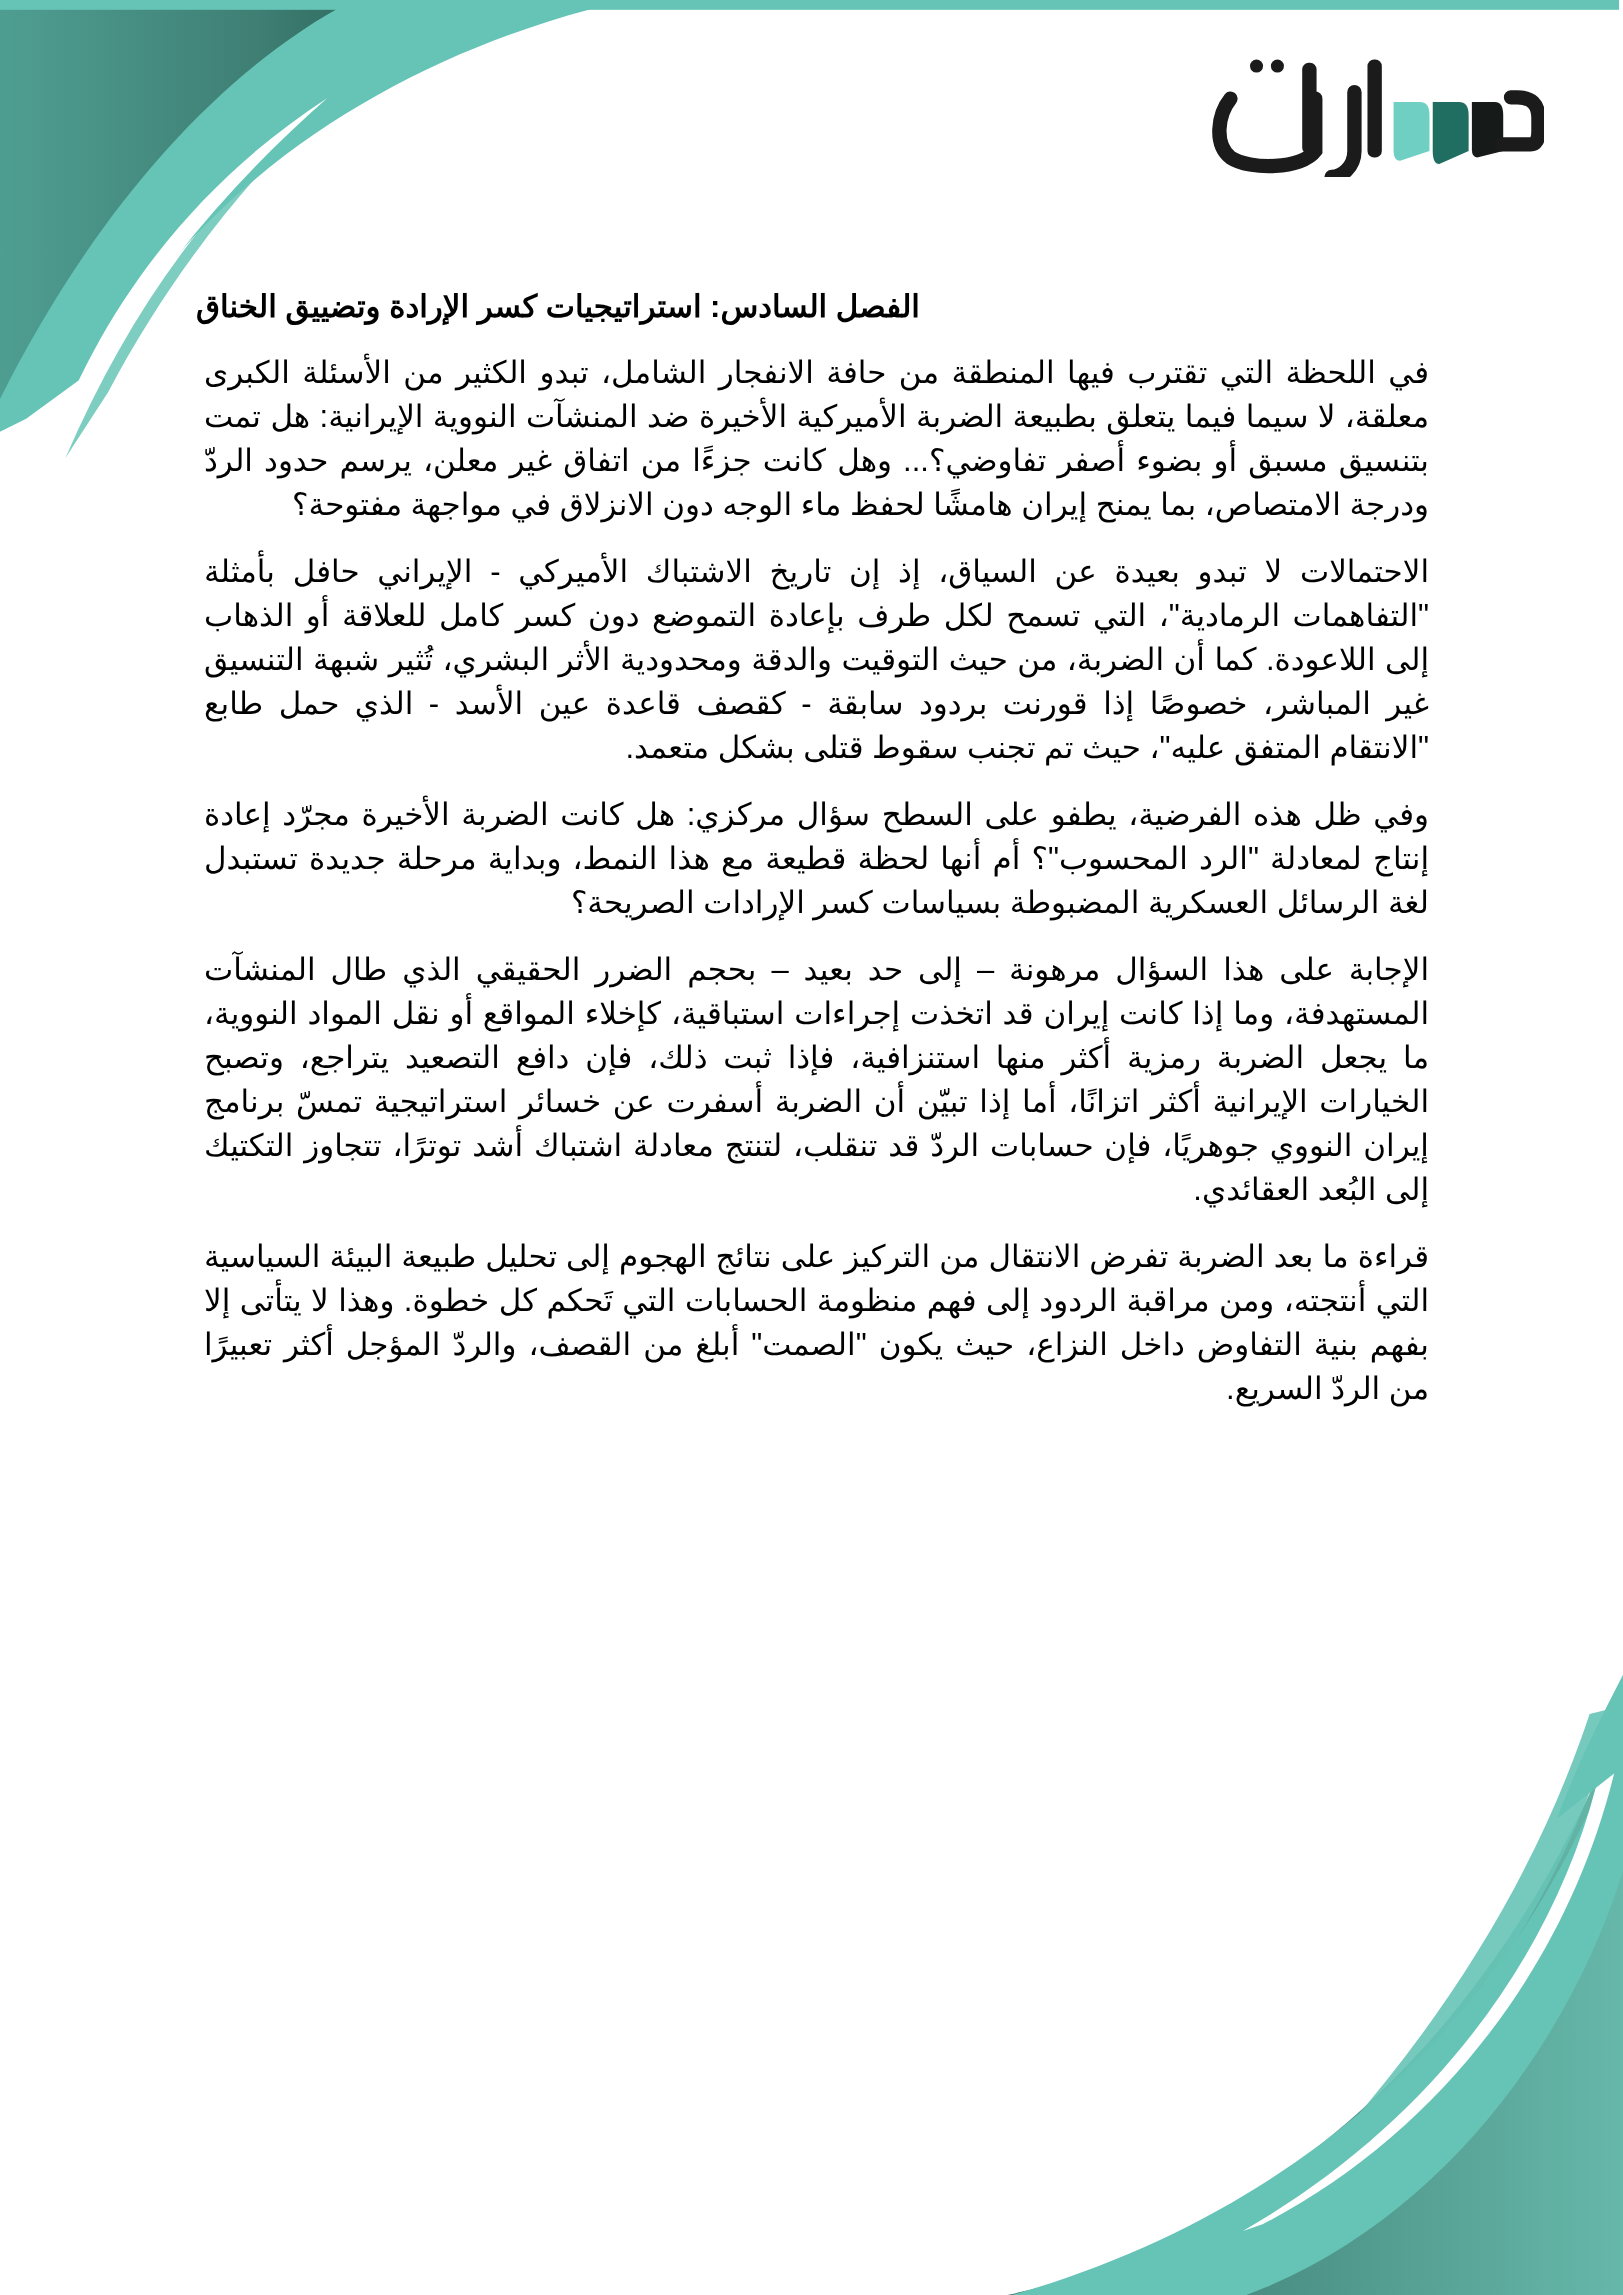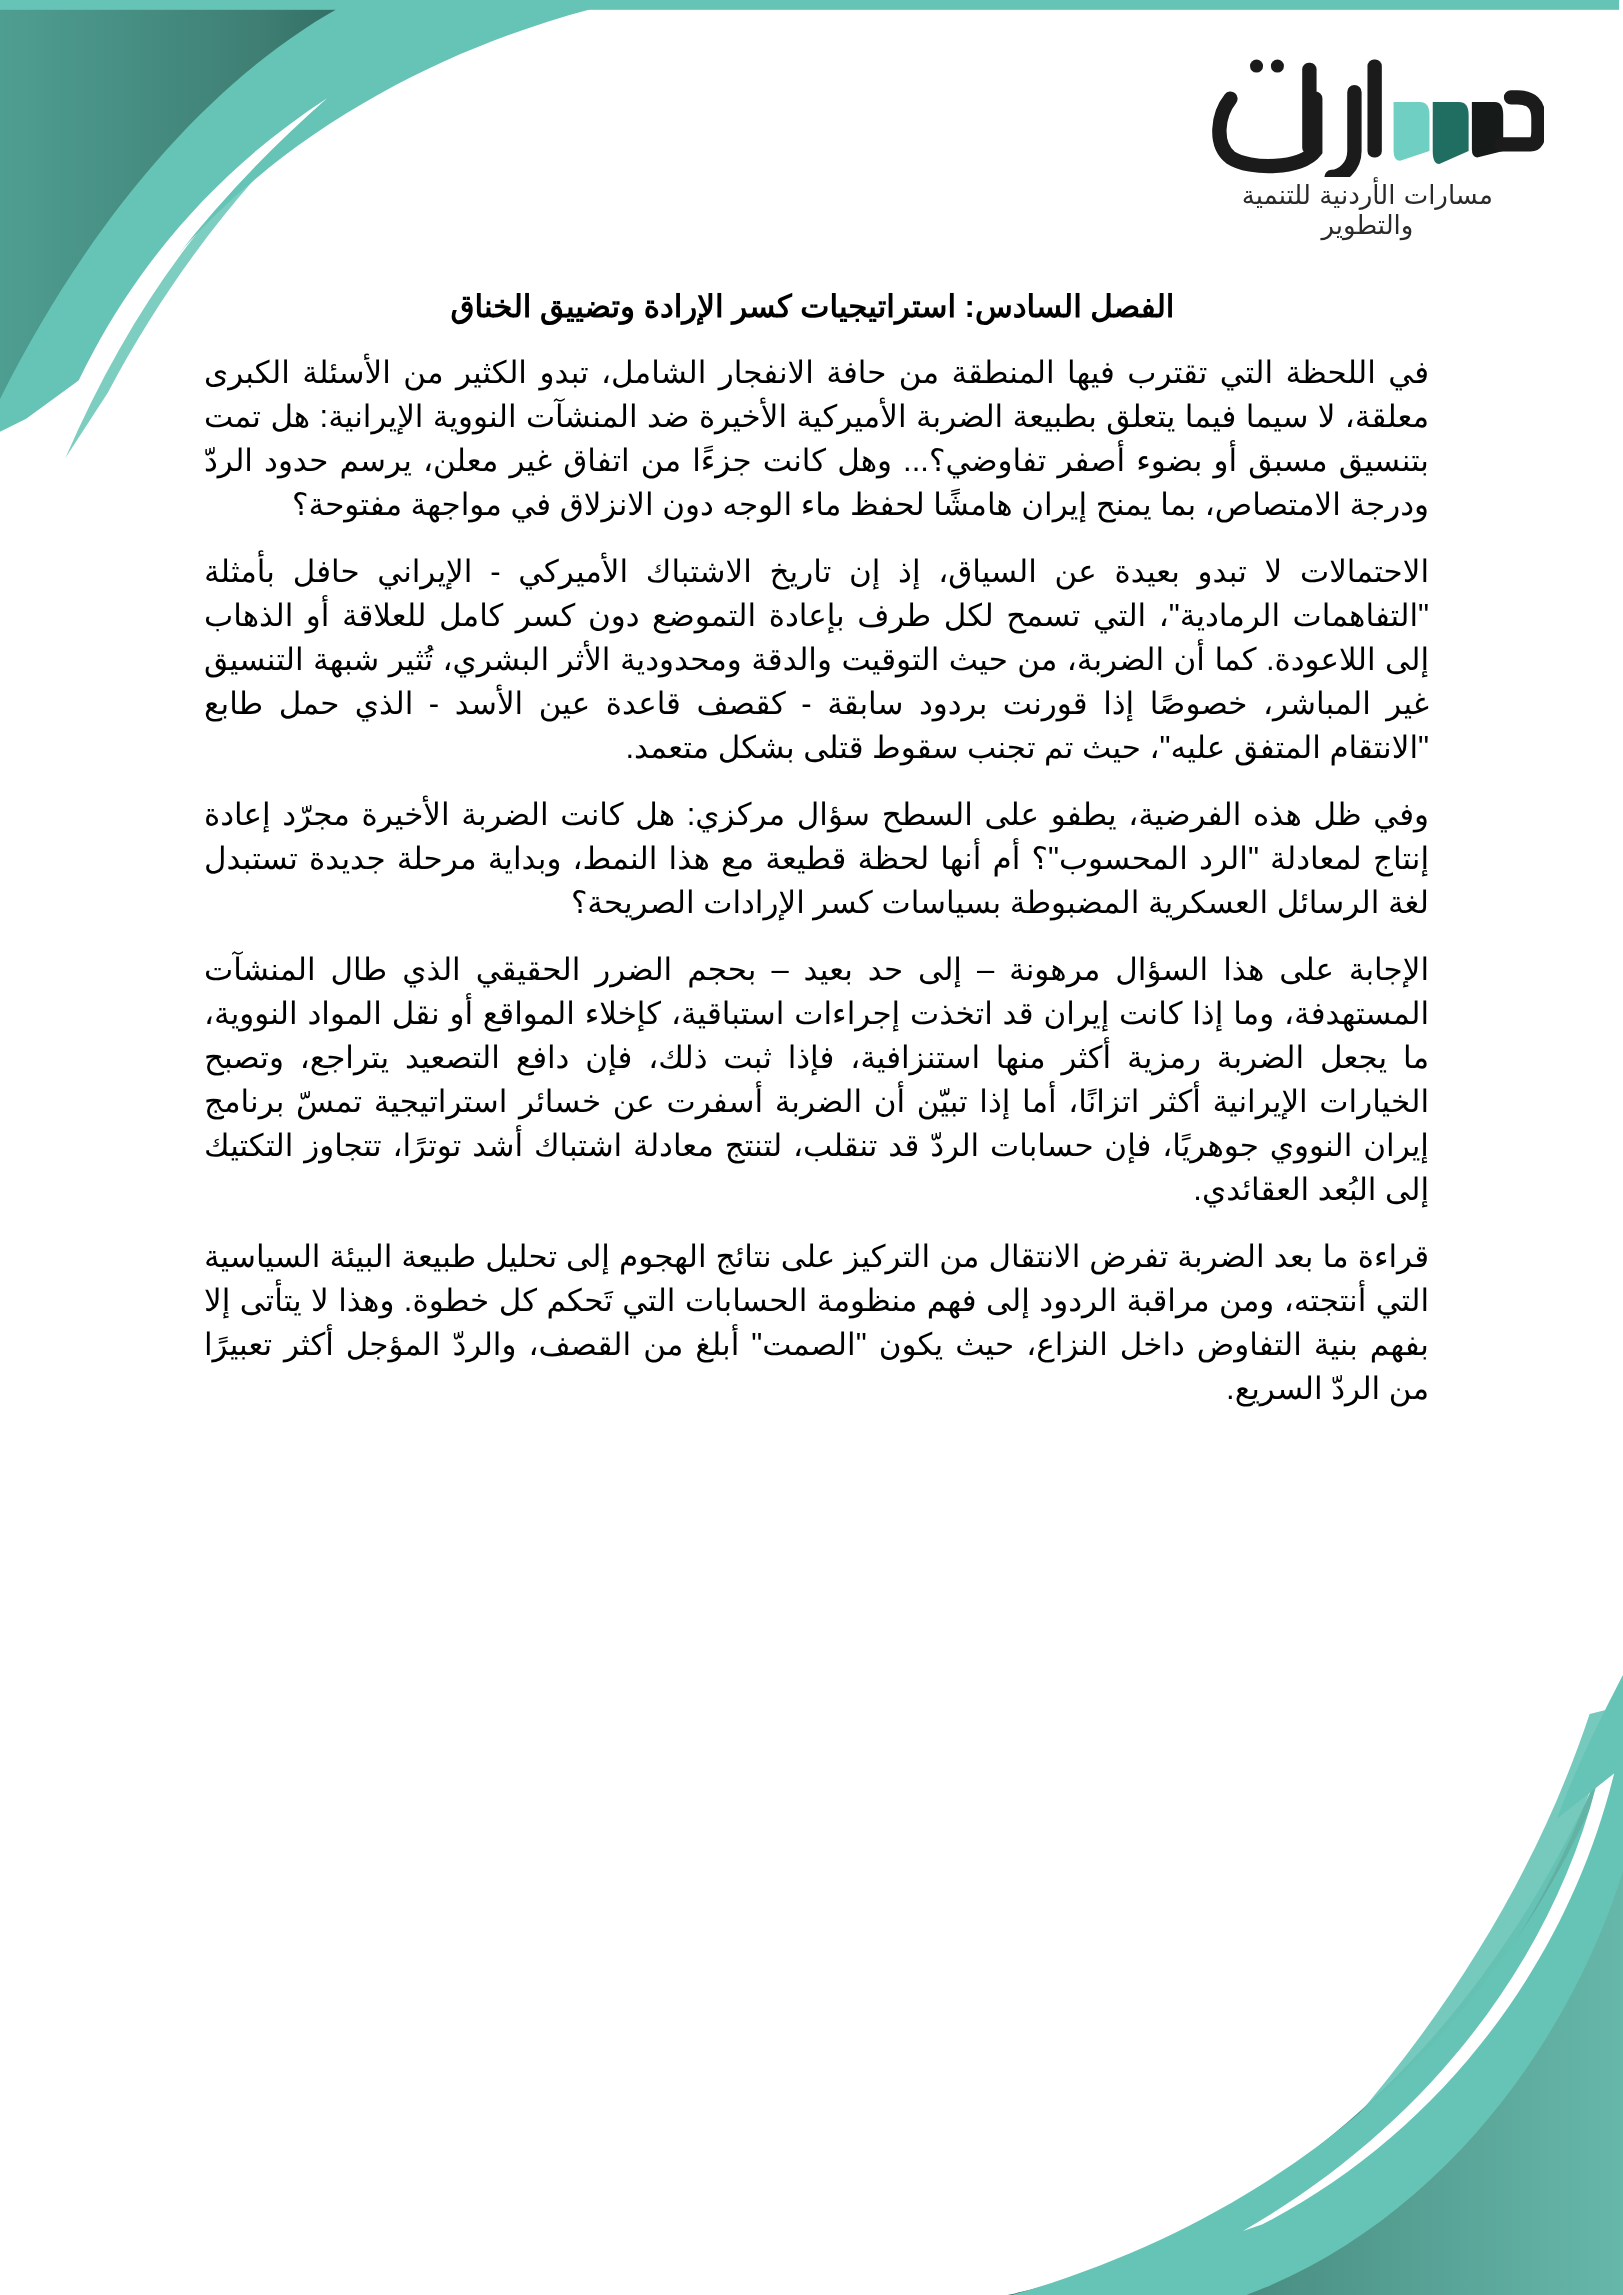--- a/index.html
+++ b/index.html
@@ -27,21 +27,21 @@
     text-align: center; letter-spacing: -0.7px;
   }
   
   .article {
     position: absolute; left: 196px; top: 281px; width: 1233px;
     direction: rtl; text-align: justify;
   }
   .chapter-title {
     font-family: "Liberation Sans", sans-serif;
     font-weight: bold; font-size: 31px; line-height: 52px;
-    margin: 0 0 18.3px 0; text-align: center;
+    margin: 0 0 18.3px 0; text-align: left;
   }
   .para {
     font-family: "Liberation Sans", sans-serif;
     font-size: 31px; line-height: 44px; margin: 0 0 23px 8px;
     text-align: justify; text-align-last: right;
   }
 </style>
 </head>
 <body>
 
@@ -90,21 +90,20 @@
     <path d="M230,60 L230,150 C230,175 210,190 195,190" fill="none" stroke="#1b1b1b" stroke-width="22" stroke-linecap="round"></path>
 
     <rect x="250" y="10" width="22" height="150" rx="10" fill="#1b1b1b"></rect>
 
     <path d="M290,75 L330,75 Q345,75 345,95 L345,150 L300,165 Q290,165 290,150 Z" fill="#6fcfc3"></path>
     <path d="M350,75 L390,75 Q405,75 405,95 L405,150 L360,170 Q350,170 350,150 Z" fill="#1f6e61"></path>
     <path d="M410,75 L445,75 Q458,75 458,95 L458,150 L418,160 Q410,160 410,148 Z" fill="#161a19"></path>
 
     <path d="M455,140 L500,140 Q512,140 512,120 L512,100 Q512,68 480,68 L470,68" fill="none" stroke="#1b1b1b" stroke-width="22" stroke-linecap="round"></path>
   </svg>
-  <div class="logo-tagline">مسارات الأردنية للتنمية والتطوير</div>
 </div>
 
 <div class="article">
   <h1 class="chapter-title">الفصل السادس: استراتيجيات كسر الإرادة وتضييق الخناق</h1>
   <p class="para">في اللحظة التي تقترب فيها المنطقة من حافة الانفجار الشامل، تبدو الكثير من الأسئلة الكبرى معلقة، لا سيما فيما يتعلق بطبيعة الضربة الأميركية الأخيرة ضد المنشآت النووية الإيرانية: هل تمت بتنسيق مسبق أو بضوء أصفر تفاوضي؟... وهل كانت جزءًا من اتفاق غير معلن، يرسم حدود الردّ ودرجة الامتصاص، بما يمنح إيران هامشًا لحفظ ماء الوجه دون الانزلاق في مواجهة مفتوحة؟</p>
   <p class="para">الاحتمالات لا تبدو بعيدة عن السياق، إذ إن تاريخ الاشتباك الأميركي - الإيراني حافل بأمثلة "التفاهمات الرمادية"، التي تسمح لكل طرف بإعادة التموضع دون كسر كامل للعلاقة أو الذهاب إلى اللاعودة. كما أن الضربة، من حيث التوقيت والدقة ومحدودية الأثر البشري، تُثير شبهة التنسيق غير المباشر، خصوصًا إذا قورنت بردود سابقة - كقصف قاعدة عين الأسد - الذي حمل طابع "الانتقام المتفق عليه"، حيث تم تجنب سقوط قتلى بشكل متعمد.</p>
   <p class="para">وفي ظل هذه الفرضية، يطفو على السطح سؤال مركزي: هل كانت الضربة الأخيرة مجرّد إعادة إنتاج لمعادلة "الرد المحسوب"؟ أم أنها لحظة قطيعة مع هذا النمط، وبداية مرحلة جديدة تستبدل لغة الرسائل العسكرية المضبوطة بسياسات كسر الإرادات الصريحة؟</p>
   <p class="para">الإجابة على هذا السؤال مرهونة – إلى حد بعيد – بحجم الضرر الحقيقي الذي طال المنشآت المستهدفة، وما إذا كانت إيران قد اتخذت إجراءات استباقية، كإخلاء المواقع أو نقل المواد النووية، ما يجعل الضربة رمزية أكثر منها استنزافية، فإذا ثبت ذلك، فإن دافع التصعيد يتراجع، وتصبح الخيارات الإيرانية أكثر اتزانًا، أما إذا تبيّن أن الضربة أسفرت عن خسائر استراتيجية تمسّ برنامج إيران النووي جوهريًا، فإن حسابات الردّ قد تنقلب، لتنتج معادلة اشتباك أشد توترًا، تتجاوز التكتيك إلى البُعد العقائدي.</p>
   <p class="para">قراءة ما بعد الضربة تفرض الانتقال من التركيز على نتائج الهجوم إلى تحليل طبيعة البيئة السياسية التي أنتجته، ومن مراقبة الردود إلى فهم منظومة الحسابات التي تَحكم كل خطوة. وهذا لا يتأتى إلا بفهم بنية التفاوض داخل النزاع، حيث يكون "الصمت" أبلغ من القصف، والردّ المؤجل أكثر تعبيرًا من الردّ السريع.</p>
 </div>

